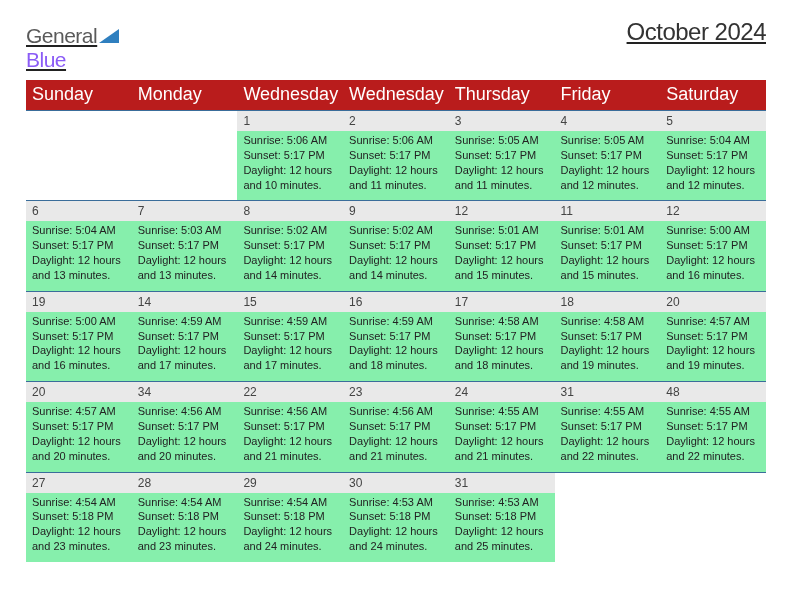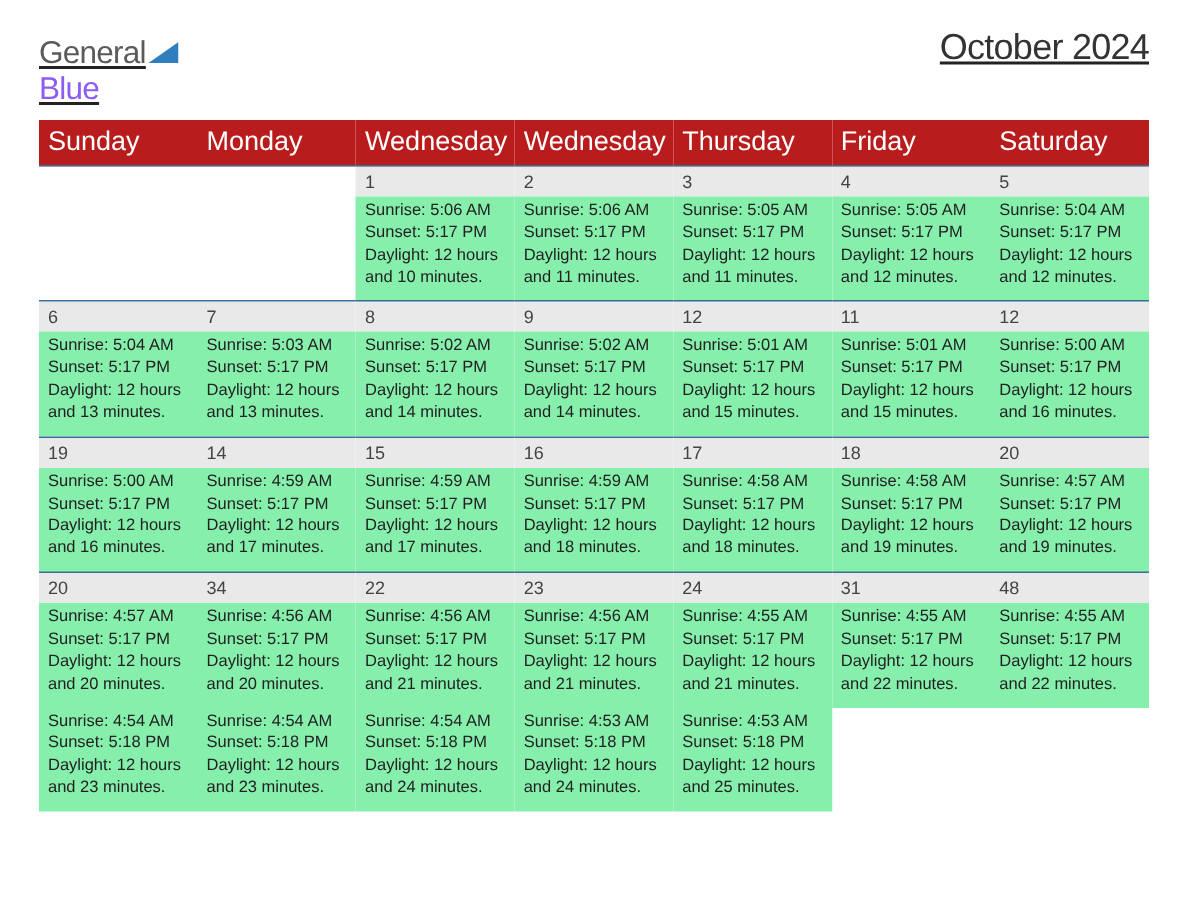--- a/index.html
+++ b/index.html
@@ -267,20 +267,29 @@
           <div>Sunrise: 4:55 AM</div>
           <div>Sunset: 5:17 PM</div>
           <div>Daylight: 12 hours and 22 minutes.</div>
         </td>
         <td>
           <div>Sunrise: 4:55 AM</div>
           <div>Sunset: 5:17 PM</div>
           <div>Daylight: 12 hours and 22 minutes.</div>
         </td>
       </tr>
+      <tr class="daynum-row">
+        <td>27</td>
+        <td>28</td>
+        <td>29</td>
+        <td>30</td>
+        <td>31</td>
+        <td class="blank"></td>
+        <td class="blank"></td>
+      </tr>
       <tr class="detail-row">
         <td>
           <div>Sunrise: 4:54 AM</div>
           <div>Sunset: 5:18 PM</div>
           <div>Daylight: 12 hours and 23 minutes.</div>
         </td>
         <td>
           <div>Sunrise: 4:54 AM</div>
           <div>Sunset: 5:18 PM</div>
           <div>Daylight: 12 hours and 23 minutes.</div>

